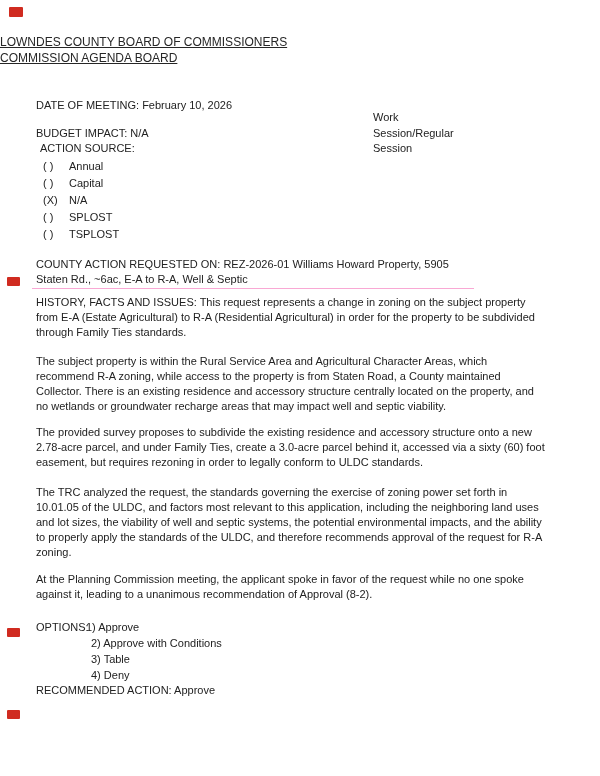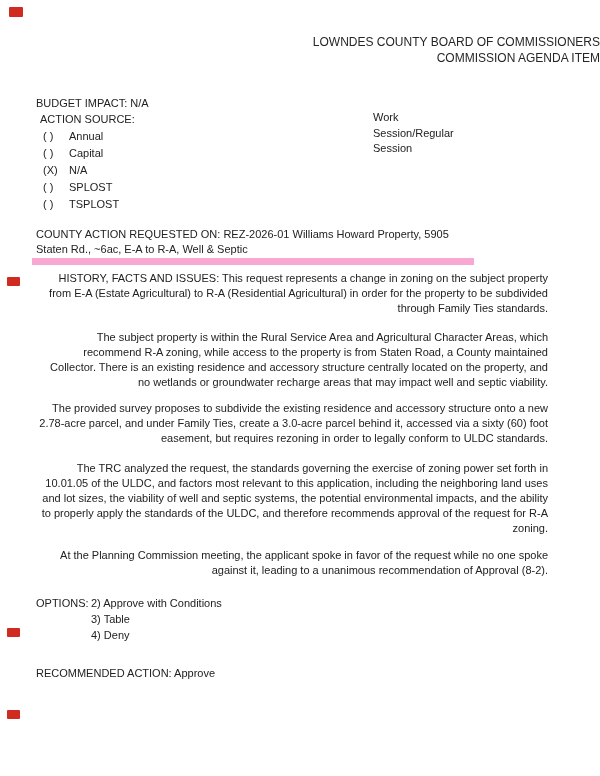--- a/index.html
+++ b/index.html
@@ -24,24 +24,25 @@
     background: #d02b20;
   }
   .flag-1 { left: 9px;  top: 7px; width: 14px; height: 10px; }
   .flag-2 { left: 7px;  top: 277px; }
   .flag-3 { left: 7px;  top: 628px; }
   .flag-4 { left: 7px;  top: 710px; }
 
   .doc-title {
     position: absolute;
     left: 0; right: 0; top: 34px;
-    text-align: right;
+    text-align: left;
     font-size: 12px;
     line-height: 16px;
     color: #262626;
+    text-decoration: underline;
   }
 
   .content {
     position: absolute;
     left: 36px;
     top: 84px;
     width: 512px;
   }
 
   .subject {
@@ -66,59 +67,60 @@
   .funding-row .mark { width: 20px; }
   .funding-row .opt-label { margin-left: 6px; }
 
   .county-action {
     margin-top: 14px;
     margin-left: -4px;
     padding-left: 4px;
     padding-bottom: 1px;
     width: 442px;
     line-height: 15px;
-    border-bottom: 7px solid #f9a8d4;
+    border-bottom: 1px solid #f9a8d4;
     box-sizing: border-box;
   }
 
-  .para { margin: 0; line-height: 15px; text-align: right; }
+  .para { margin: 0; line-height: 15px; }
   .p1 { margin-top: 6px; }
   .p2 { margin-top: 14px; }
   .p3 { margin-top: 11px; }
   .p4 { margin-top: 15px; }
   .p5 { margin-top: 12px; }
 
   .options-block { margin-top: 17px; display: flex; line-height: 16px; }
   .options-label { width: 50px; flex: 0 0 auto; }
   .options-items { margin-left: 0; }
   .option-item { line-height: 16px; }
   .option-item.indent { margin-left: 5px; }
 
-  .recommended { margin-top: 23px; line-height: 15px; }
+  .recommended { line-height: 15px; }
 </style>
 </head>
 <body>
 
 <div class="page">
 
   <div class="flag flag-1" style="background: rgb(208, 43, 32);"></div>
   <div class="flag flag-2" style="background: rgb(208, 43, 32);"></div>
   <div class="flag flag-3" style="background: rgb(208, 43, 32);"></div>
   <div class="flag flag-4" style="background: rgb(208, 43, 32);"></div>
 
   <div class="doc-title">
     <div>LOWNDES COUNTY BOARD OF COMMISSIONERS</div>
-    <div>COMMISSION AGENDA ITEM</div>
+    <div>COMMISSION AGENDA BOARD</div>
   </div>
 
   <div class="content">
 
 
     <div class="session-block">Work Session/Regular Session</div>
 
+    <div class="date-line">DATE OF MEETING: February 10, 2026</div>
 
     <div class="budget-line">BUDGET IMPACT: N/A</div>
 
     <div class="funding-label">ACTION SOURCE:</div>
 
     <div class="funding-list">
       <div class="funding-row">
         <span class="mark">( )</span>
         <span class="opt-label">Annual</span>
       </div>
@@ -144,20 +146,21 @@
 
     <p class="para p1">HISTORY, FACTS AND ISSUES: This request represents a change in zoning on the subject property from E-A (Estate Agricultural) to R-A (Residential Agricultural) in order for the property to be subdivided through Family Ties standards.</p>
     <p class="para p2">The subject property is within the Rural Service Area and Agricultural Character Areas, which recommend R-A zoning, while access to the property is from Staten Road, a County maintained Collector. There is an existing residence and accessory structure centrally located on the property, and no wetlands or groundwater recharge areas that may impact well and septic viability.</p>
     <p class="para p3">The provided survey proposes to subdivide the existing residence and accessory structure onto a new 2.78-acre parcel, and under Family Ties, create a 3.0-acre parcel behind it, accessed via a sixty (60) foot easement, but requires rezoning in order to legally conform to ULDC standards.</p>
     <p class="para p4">The TRC analyzed the request, the standards governing the exercise of zoning power set forth in 10.01.05 of the ULDC, and factors most relevant to this application, including the neighboring land uses and lot sizes, the viability of well and septic systems, the potential environmental impacts, and the ability to properly apply the standards of the ULDC, and therefore recommends approval of the request for R-A zoning.</p>
     <p class="para p5">At the Planning Commission meeting, the applicant spoke in favor of the request while no one spoke against it, leading to a unanimous recommendation of Approval (8-2).</p>
 
     <div class="options-block">
       <div class="options-label">OPTIONS:</div>
       <div class="options-items">
+        <div class="option-item">1) Approve</div>
         <div class="option-item indent">2) Approve with Conditions</div>
         <div class="option-item indent">3) Table</div>
         <div class="option-item indent">4) Deny</div>
       </div>
     </div>
 
     <div class="recommended">RECOMMENDED ACTION: Approve</div>
 
   </div>
 </div>

